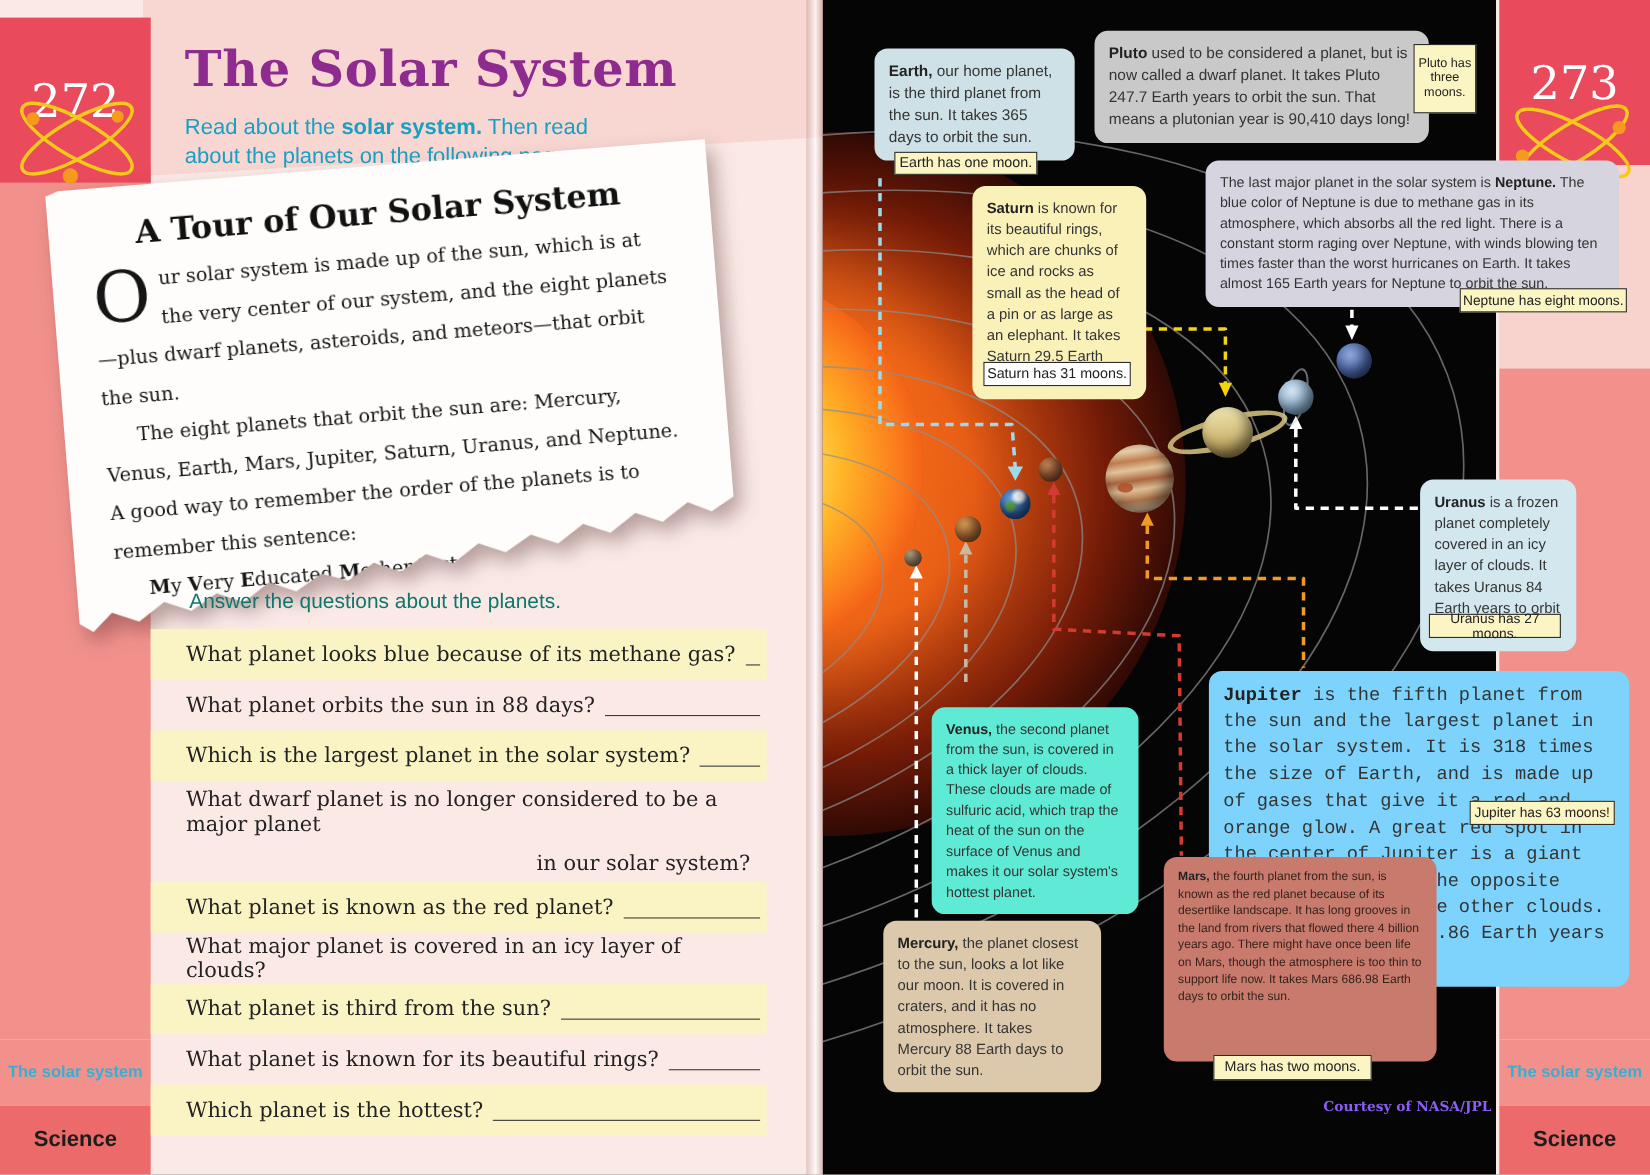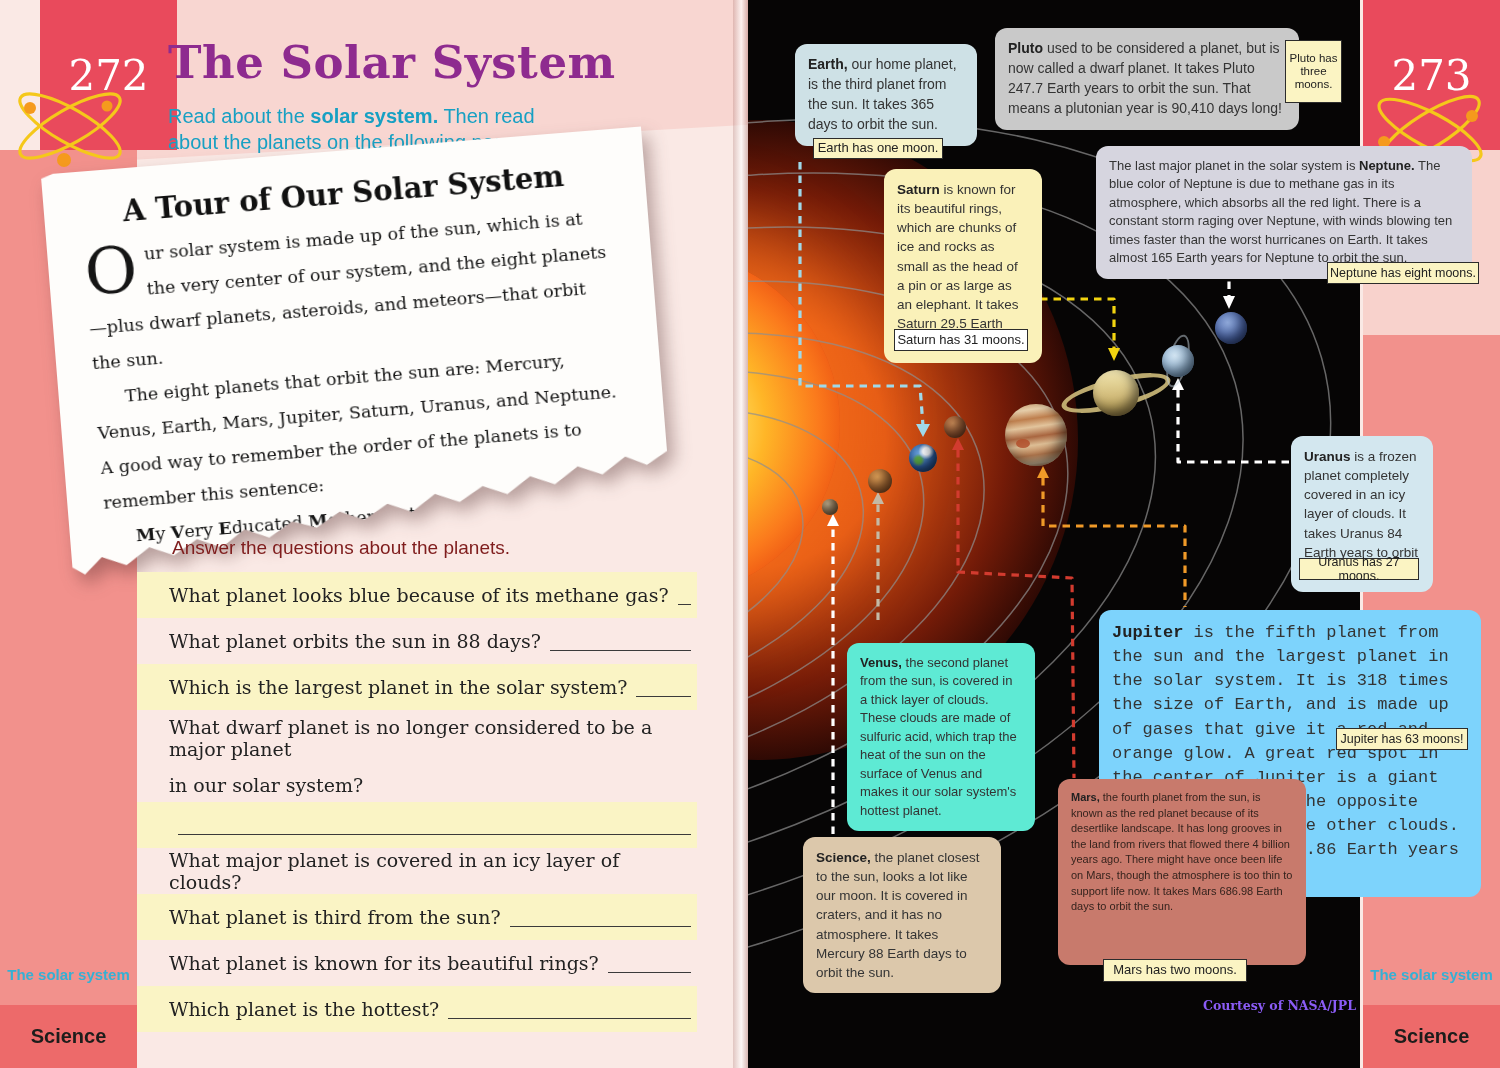--- a/index.html
+++ b/index.html
@@ -7,21 +7,21 @@
           font-family:"Liberation Sans",sans-serif;cursor:default;}
   .abs{position:absolute;}
 
   
   .band-header{left:130px;top:0;width:618px;height:160px;background:#F8D6D1;
                clip-path:polygon(0 0,100% 0,100% 78%,0 100%);}
   .strip-left{left:0;top:150px;width:137px;height:795px;background:#F2918C;}
   .pagenum-block{width:137px;height:150px;background:#E94A5C;color:#fff;
                  font-family:"DejaVu Serif",serif;font-size:42px;text-align:center;
                  display:flex;align-items:center;justify-content:center;}
-  .pagenum-left{left:0;top:0;margin-left:40px;}
+  .pagenum-left{left:0;top:16px;}
   .pagenum-right{left:1363px;top:0;width:137px;}
   .atom{width:132px;height:100px;}
   .atom-left{left:4px;top:76px;}
   .atom-right{left:1364px;top:80px;}
   .topic-block{width:137px;height:60px;background:#F2918C;color:#35B0D4;font-weight:bold;
                font-size:15px;text-align:center;display:flex;align-items:center;justify-content:center;line-height:1.25;}
   .topic-left{left:0;top:945px;}
   .topic-right{left:1363px;top:945px;width:137px;}
   .science-block{width:137px;height:63px;background:#ED6A6A;color:#1d1d1b;font-weight:bold;
                  font-size:20px;text-align:center;display:flex;align-items:center;justify-content:center;}
@@ -29,42 +29,42 @@
   .science-right{left:1363px;top:1005px;width:137px;}
   .strip-right-pink{left:1363px;top:137px;width:137px;height:198px;background:#F8D2CC;}
   .strip-right-salmon{left:1363px;top:335px;width:137px;height:610px;background:#F2918C;}
   .gutter{left:733px;top:0;width:15px;height:1068px;
           background:linear-gradient(90deg,rgba(150,90,85,.25),rgba(255,255,255,.65) 55%,rgba(150,90,85,.35));}
 
   .title{left:168px;top:36px;width:560px;color:#8E2B8F;font-family:"DejaVu Serif",serif;
          font-weight:bold;font-size:45px;letter-spacing:.5px;}
   .instructions{left:168px;top:103px;width:415px;color:#17A0C3;font-size:20px;line-height:1.32;}
   .instructions b{font-weight:bold;}
-  .prompt{left:172px;top:537px;width:480px;color:#7f1d1d;font-size:19px;}
+  .prompt{left:172px;top:537px;width:480px;color:#0f766e;font-size:19px;}
 
   .paper-wrap{left:56px;top:150px;width:602px;height:402px;transform:rotate(-4.6deg);
               filter:drop-shadow(6px 10px 9px rgba(70,35,35,.38));}
   .paper{width:100%;height:100%;background:#FEFDFB;box-sizing:border-box;
          padding:20px 38px 0 36px;
          clip-path:polygon(0 1%,2% 0,100% 0,100% 81%,96.5% 84%,93% 81.5%,89% 85.5%,85% 83%,
            81% 87%,77% 84.5%,73% 88.5%,69% 86%,65% 89.5%,61% 87%,57% 91%,53% 88.5%,49% 92%,
            45% 89.5%,41% 93%,37% 91%,33% 94.5%,29% 92%,25% 96%,21% 93.5%,17% 97%,13% 94.5%,
            9% 98.5%,5% 96%,2% 100%,0 98%);}
   .paper h2{margin:6px 0 10px 0;text-align:center;font-family:"DejaVu Serif",serif;
             font-size:29px;font-weight:bold;color:#111;}
   .paper-body{font-family:"DejaVu Serif",serif;font-size:17.5px;line-height:2.0;color:#151515;}
   .paper-body p{margin:0;}
   .dropcap{float:left;font-size:64px;line-height:.82;padding:6px 8px 0 0;font-family:"DejaVu Serif",serif;}
   .para2{text-indent:30px;}
 
   .questions{left:137px;top:572px;width:560px;}
   .qrow{display:flex;align-items:center;height:46px;padding:0 6px 0 32px;box-sizing:border-box;
         font-family:"DejaVu Serif",serif;font-size:19px;color:#222;}
   .qrow.shaded{background:#FAF4C5;}
-  .qrow.tall{height:92px;flex-direction:column;align-items:flex-start;justify-content:center;}
+  .qrow.tall{height:92px;flex-direction:column;align-items:flex-end;justify-content:center;}
   .qrow.tall .sub{display:flex;align-items:flex-end;margin-top:14px;}
   .qline{flex:1;border-bottom:1.6px solid #3a3a3a;height:18px;margin-left:9px;}
 
   
   .black-panel{left:748px;top:0;width:612px;height:1068px;background:#060505;overflow:hidden;}
   .sun-glow{position:absolute;left:-310px;top:120px;width:640px;height:640px;border-radius:50%;
             background:radial-gradient(circle,rgba(248,95,22,.9) 28%,rgba(205,45,10,.55) 55%,
             rgba(130,15,0,.28) 72%,rgba(0,0,0,0) 88%);}
   .sun-core{position:absolute;left:-252px;top:252px;width:344px;height:344px;border-radius:50%;
             background:radial-gradient(circle,#FFFDE0 0%,#FFE96E 20%,#FFB627 40%,#FB7A1C 62%,#E5430E 82%,#A81E02 100%);
@@ -182,20 +182,21 @@
         <span class="qline"></span>
     </div>
     <div class="qrow tall">
       <span>What dwarf planet is no longer considered to be a major planet</span>
       <div class="sub">
           <span>in our solar system?</span>
           <span class="qline"></span>
         </div>
     </div>
     <div class="qrow shaded">
+      <span>What planet is known as the red planet?</span>
         <span class="qline"></span>
     </div>
     <div class="qrow">
       <span>What major planet is covered in an icy layer of clouds?</span>
         <span class="qline"></span>
     </div>
     <div class="qrow shaded">
       <span>What planet is third from the sun?</span>
         <span class="qline"></span>
     </div>
@@ -297,21 +298,21 @@
   <div class="callout co-uranus">
     <p><b>Uranus</b><span> is a frozen planet completely covered in an icy layer of clouds. It takes Uranus 84 Earth years to orbit the sun.</span></p>
   </div>
   <div class="callout co-jupiter">
     <p><b>Jupiter</b><span> is the fifth planet from the sun and the largest planet in the solar system. It is 318 times the size of Earth, and is made up of gases that give it a red and orange glow. A great red spot in the center of Jupiter is a giant cloud swirling in the opposite direction of all the other clouds. It takes Jupiter 11.86 Earth years to orbit the sun.</span></p>
   </div>
   <div class="callout co-venus">
     <p><b>Venus,</b><span> the second planet from the sun, is covered in a thick layer of clouds. These clouds are made of sulfuric acid, which trap the heat of the sun on the surface of Venus and makes it our solar system's hottest planet.</span></p>
   </div>
   <div class="callout co-mercury">
-    <p><b>Science,</b><span> the planet closest to the sun, looks a lot like our moon. It is covered in craters, and it has no atmosphere. It takes Mercury 88 Earth days to orbit the sun.</span></p>
+    <p><b>Mercury,</b><span> the planet closest to the sun, looks a lot like our moon. It is covered in craters, and it has no atmosphere. It takes Mercury 88 Earth days to orbit the sun.</span></p>
   </div>
   <div class="callout co-mars">
     <p><b>Mars,</b><span> the fourth planet from the sun, is known as the red planet because of its desertlike landscape. It has long grooves in the land from rivers that flowed there 4 billion years ago. There might have once been life on Mars, though the atmosphere is too thin to support life now. It takes Mars 686.98 Earth days to orbit the sun.</span></p>
   </div>
 
   <div class="tag tag-earth">Earth has one moon.</div>
   <div class="tag tag-pluto">Pluto has three moons.</div>
   <div class="tag tag-saturn">Saturn has 31 moons.</div>
   <div class="tag tag-neptune">Neptune has eight moons.</div>
   <div class="tag tag-uranus">Uranus has 27 moons.</div>

